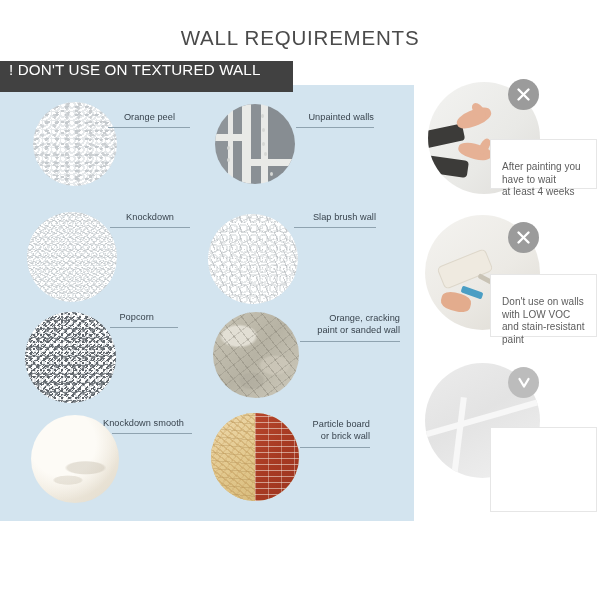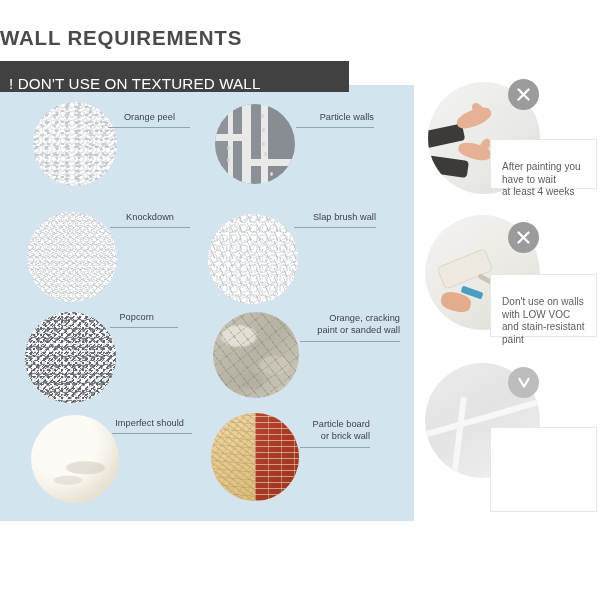--- a/index.html
+++ b/index.html
@@ -15,46 +15,47 @@
     width: 600px; height: 600px;
     overflow: hidden;
     background: #ffffff;
   }
 
   
   #page-title {
     position: absolute;
     left: 0; top: 26px;
     width: 600px;
+    text-align: center;
     font-size: 20.5px;
     letter-spacing: 0.8px;
     color: #4a4a4a;
-    font-weight: 700;
+    font-weight: 400;
     white-space: nowrap;
   }
 
   
   #blue-panel {
     position: absolute;
     left: 0; top: 85px;
     width: 414px; height: 436px;
     background: #d3e4ef;
   }
 
   
   #warning-banner {
     position: absolute;
     left: 0; top: 61px;
-    width: 349px; height: 31px;
+    width: 293px; height: 31px;
     background: #414141;
     color: #ffffff;
     font-size: 15.2px;
     letter-spacing: 0.15px;
     display: flex;
-    align-items: flex-end;
+    align-items: flex-start;
     padding-left: 9px;
     white-space: nowrap;
   }
 
   
   .texture-item { position: absolute; }
   .tex-circle {
     position: absolute;
     border-radius: 50%;
     overflow: hidden;
@@ -242,21 +243,21 @@
       <div class="stud" style="left:0; top:30px; width:36px; height:7px;"></div>
       <div class="stud" style="left:27px; top:55px; width:53px; height:7px;"></div>
       <div class="screw" style="left:46px; top:10px;"></div>
       <div class="screw" style="left:47px; top:24px;"></div>
       <div class="screw" style="left:47px; top:38px;"></div>
       <div class="screw" style="left:49px; top:48px;"></div>
       <div class="screw" style="left:12px; top:42px;"></div>
       <div class="screw" style="left:12px; top:54px;"></div>
       <div class="screw" style="left:55px; top:68px;"></div>
     </div>
-    <div class="tex-label" style="left:262px; top:112px; width:112px;">Particle walls</div>
+    <div class="tex-label" style="left:262px; top:112px; width:112px;">Unpainted walls</div>
     <div class="tex-rule" style="left:296px; top:127px; width:78px;"></div>
   </div>
 
   <div class="texture-item">
     <div class="tex-circle tx-knockdown" style="left:27px; top:212px; width:90px; height:90px;"></div>
     <div class="tex-label" style="left:88px; top:212px; width:86px;">Knockdown</div>
     <div class="tex-rule" style="left:110px; top:227px; width:80px;"></div>
   </div>
 
   <div class="texture-item">
@@ -273,21 +274,21 @@
 
   <div class="texture-item">
     <div class="tex-circle tx-damage" style="left:213px; top:312px; width:86px; height:86px;"></div>
     <div class="tex-label" style="left:266px; top:313px; width:134px;">Orange, cracking
 paint or sanded wall</div>
     <div class="tex-rule" style="left:300px; top:341px; width:100px;"></div>
   </div>
 
   <div class="texture-item">
     <div class="tex-circle tx-imperfect-smooth" style="left:31px; top:415px; width:88px; height:88px;"></div>
-    <div class="tex-label" style="left:90px; top:418px; width:94px;">Imperfect should</div>
+    <div class="tex-label" style="left:90px; top:418px; width:94px;">Knockdown smooth</div>
     <div class="tex-rule" style="left:112px; top:433px; width:80px;"></div>
   </div>
 
   <div class="texture-item">
     <div class="tex-circle" style="left:211px; top:413px; width:88px; height:88px; background:#d9bd7e;">
       <div class="tx-particle" style="position:absolute; left:0; top:0; width:50%; height:100%;"></div>
       <div class="tx-brick" style="position:absolute; left:50%; top:0; width:50%; height:100%;"></div>
     </div>
     <div class="tex-label" style="left:266px; top:419px; width:104px;">Particle board
 or brick wall</div>

